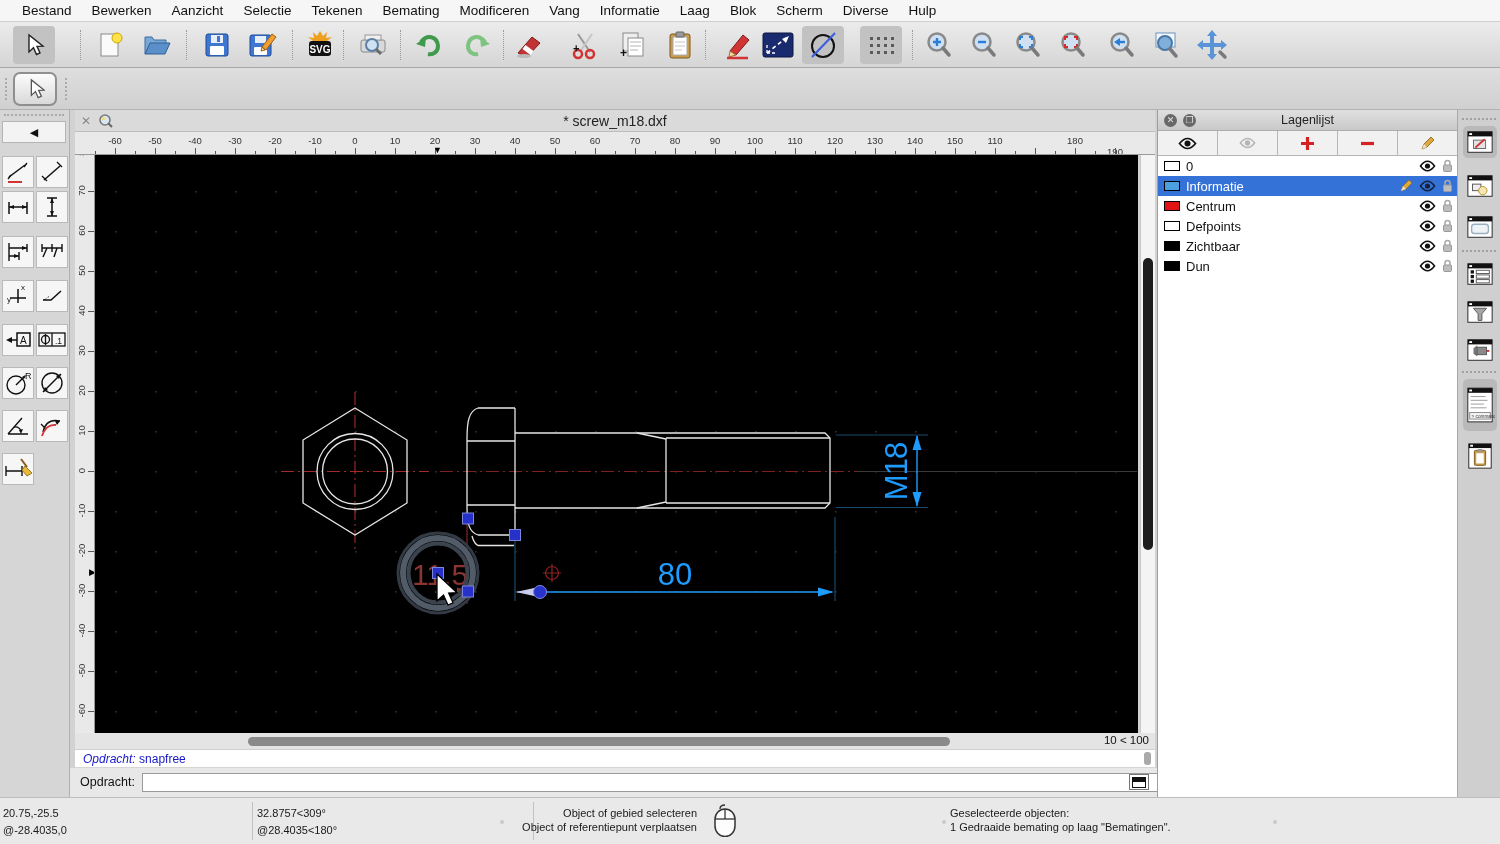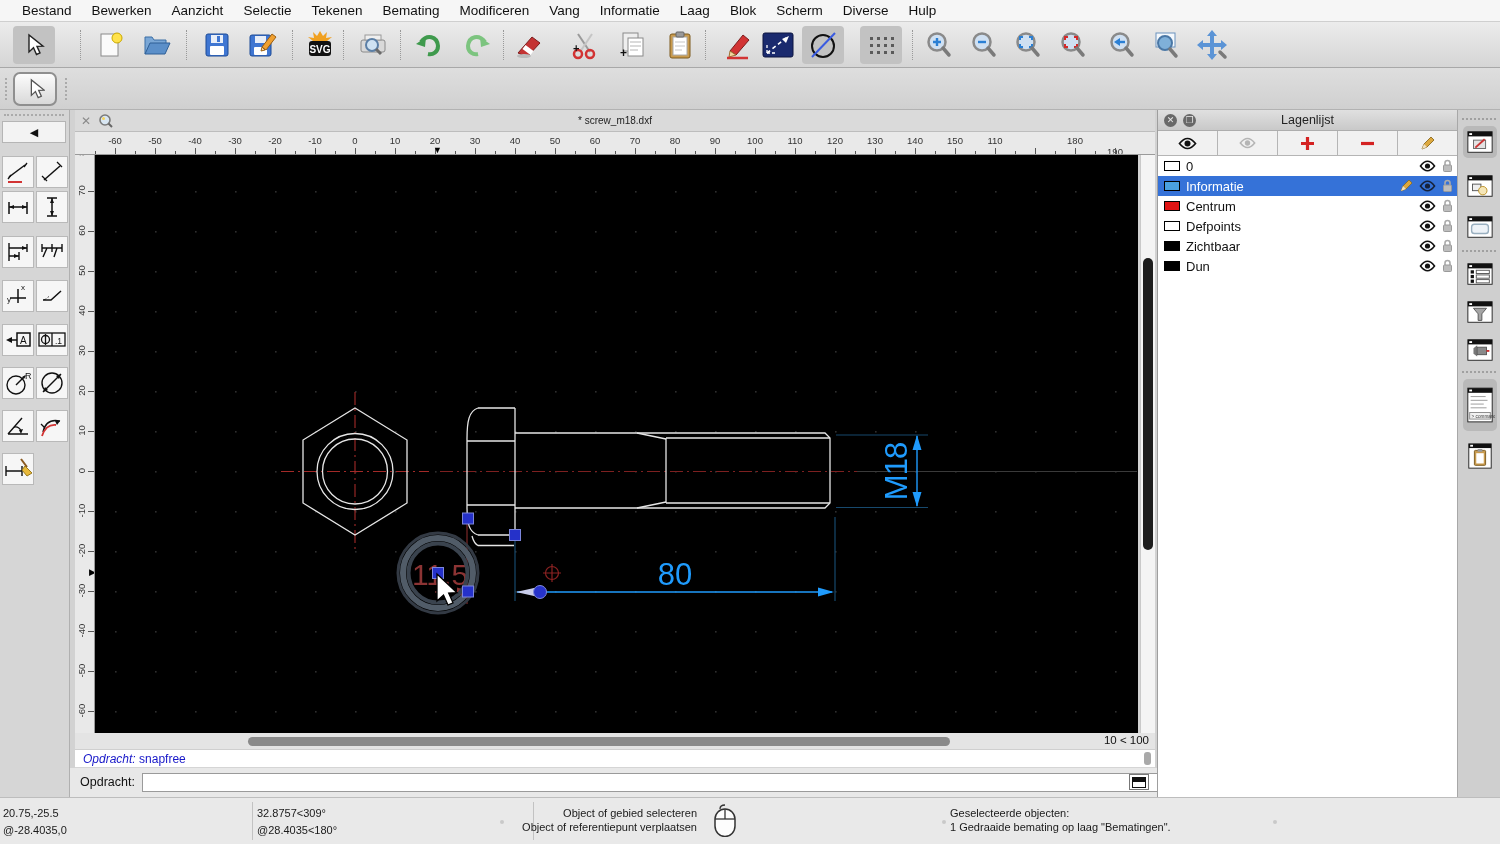--- a/index.html
+++ b/index.html
@@ -18,21 +18,21 @@
 #toolbar2{position:absolute;left:0;top:68px;width:1500px;height:42px;background:linear-gradient(#dedede,#d0d0d0);border-bottom:1px solid #b2b2b2}
 #pointer2{position:absolute;left:13px;top:4px;width:44px;height:34px;border:2px solid #8f8f8f;border-radius:7px;background:linear-gradient(#fcfcfc,#d9d9d9);display:flex;align-items:center;justify-content:center}
 .dots{position:absolute;top:10px;width:4px;height:22px;border-left:2px dotted #aaa}
 
 #sidepanel{position:absolute;left:0;top:110px;width:70px;height:687px;background:#d6d6d6;border-right:1px solid #b0b0b0}
 #sidepanel .hdots{position:absolute;left:4px;top:4px;width:60px;height:3px;border-top:2px dotted #aaa}
 .backbtn{position:absolute;left:2px;top:11px;width:64px;height:22px;background:#f3f3f3;border:1px solid #b5b5b5;text-align:center;font-size:11px;line-height:20px;color:#111}
 .sbtn{position:absolute;width:32px;height:32px;background:#f6f6f6;border:1px solid #b9b9b9;display:flex;align-items:center;justify-content:center}
 
 #tabbar{position:absolute;left:75px;top:110px;width:1080px;height:22px;background:#dadada;border-bottom:1px solid #bdbdbd;display:flex;align-items:center}
-#tabtitle{position:absolute;left:0;width:100%;text-align:center;font-size:10px;color:#222}
+#tabtitle{position:absolute;left:0;width:100%;text-align:center;font-size:14px;color:#222}
 #rulertop{position:absolute;left:75px;top:132px;width:1080px;height:23px;background:#e9e9e9;border-bottom:1px solid #9a9a9a;overflow:hidden}
 #rulerleft{position:absolute;left:75px;top:155px;width:20px;height:578px;background:#e9e9e9;border-right:1px solid #9a9a9a;overflow:hidden}
 .rlab{position:absolute;font-size:9.5px;color:#333;width:30px;text-align:center}
 .rtick{position:absolute;background:#555;width:1px}
 .rlabL{position:absolute;font-size:9.5px;color:#333;transform:rotate(-90deg);width:30px;text-align:center}
 #canvas{position:absolute;left:95px;top:155px;width:1043px;height:578px;background:#000}
 #vscroll{position:absolute;left:1140px;top:155px;width:15px;height:578px;background:#f4f4f4;border-left:1px solid #c9c9c9}
 #vthumb{position:absolute;left:2px;top:103px;width:10px;height:292px;background:#1d1d1d;border-radius:6px}
 #hscroll{position:absolute;left:75px;top:733px;width:1080px;height:17px;background:#e4e4e4;border-bottom:1px solid #cfcfcf}
 #hthumb{position:absolute;left:173px;top:4px;width:702px;height:9px;background:#8a8a8a;border-radius:5px}

